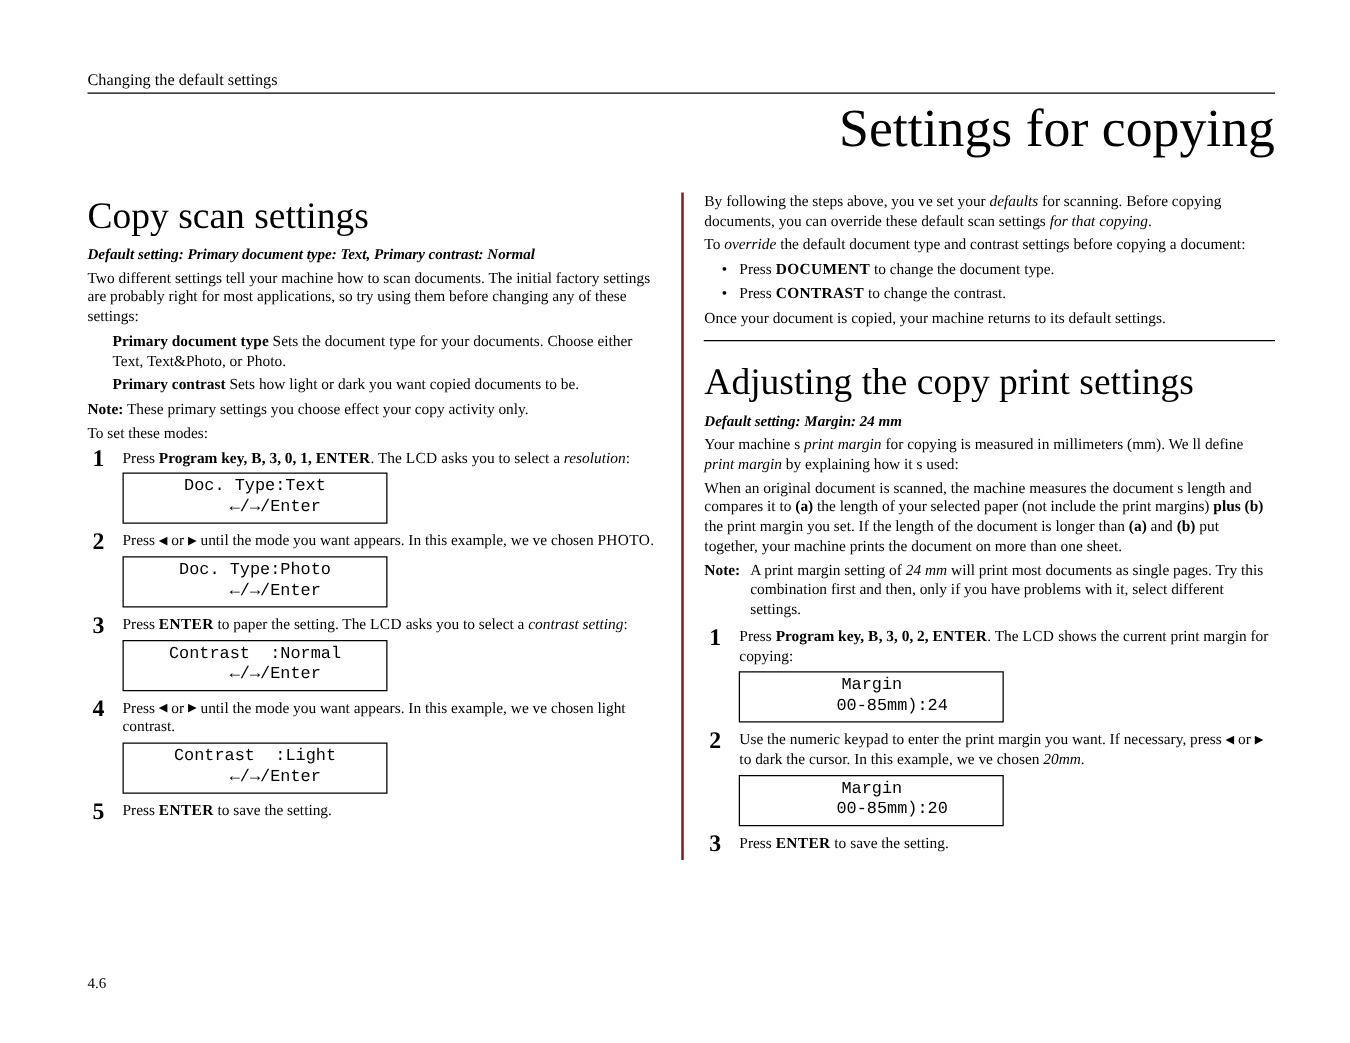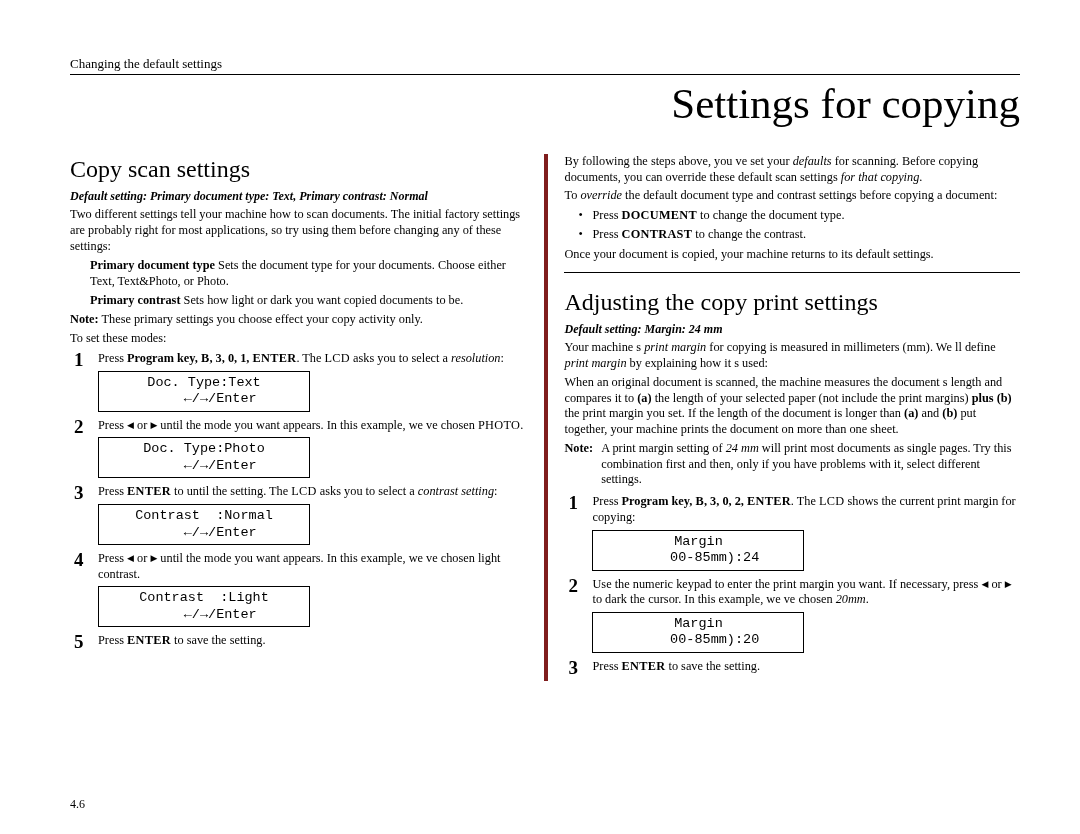--- a/index.html
+++ b/index.html
@@ -41,27 +41,27 @@
     display: flex;
     gap: 0;
   }
   .col {
     width: 465px;
     font-size: 12.3px;
     line-height: 1.28;
   }
   .col.left { padding-right: 16px; }
   .col.right {
-    border-left: 4px solid #7f1d1d;
+    border-left: 2px solid #7f1d1d;
     padding-left: 16px;
     width: 462px;
   }
   .section-heading {
     font-family: "Times New Roman", Georgia, serif;
-    font-size: 24px;
+    font-size: 30px;
     font-weight: 400;
     margin: 0 0 4px;
   }
   .default-line {
     font-style: italic;
     font-weight: 700;
     font-size: 12px;
     margin: 0 0 3px;
   }
   p { margin: 0 0 3px; }
@@ -122,21 +122,21 @@
   .note-block {
     display: flex;
     gap: 8px;
     margin: 3px 0 6px;
   }
   .note-block .nl { font-weight: 700; flex: 0 0 auto; }
   .note-block .nt { flex: 1 1 auto; }
   .pagenum {
     position: absolute;
     left: 70px;
-    bottom: 34px;
+    bottom: 52px;
     font-size: 12px;
     font-family: "Times New Roman", serif;
   }
 </style>
 </head>
 <body>
 
 <div class="page">
   <div class="breadcrumb">Changing the default settings</div>
   <div class="rule"></div>
@@ -162,21 +162,21 @@
           <span>Press </span><b>Program key, </b><b class="smallcaps">B</b><b>, 3, 0, 1, </b><b class="smallcaps">ENTER</b><span>. The </span><span class="smallcaps">LCD</span><span> asks you to select a </span><span class="em">resolution</span><span>:</span>
           <div class="lcd">Doc. Type:Text
     ←/→/Enter</div>
         </li>
         <li><span class="num">2</span>
           <span>Press </span><span class="tri">◀</span><span> or </span><span class="tri">▶</span><span> until the mode you want appears. In this example, we ve chosen </span><span class="smallcaps">PHOTO</span><span>.</span>
           <div class="lcd">Doc. Type:Photo
     ←/→/Enter</div>
         </li>
         <li><span class="num">3</span>
-          <span>Press </span><b class="smallcaps">ENTER</b><span> to until the setting. The </span><span class="smallcaps">LCD</span><span> asks you to select a </span><span class="em">contrast setting</span><span>:</span>
+          <span>Press </span><b class="smallcaps">ENTER</b><span> to paper the setting. The </span><span class="smallcaps">LCD</span><span> asks you to select a </span><span class="em">contrast setting</span><span>:</span>
           <div class="lcd">Contrast  :Normal
     ←/→/Enter</div>
         </li>
         <li><span class="num">4</span>
           <span>Press </span><span class="tri">◀</span><span> or </span><span class="tri">▶</span><span> until the mode you want appears. In this example, we ve chosen light contrast.</span>
           <div class="lcd">Contrast  :Light
     ←/→/Enter</div>
         </li>
         <li><span class="num">5</span>
           <span>Press </span><b class="smallcaps">ENTER</b><span> to save the setting.</span>

